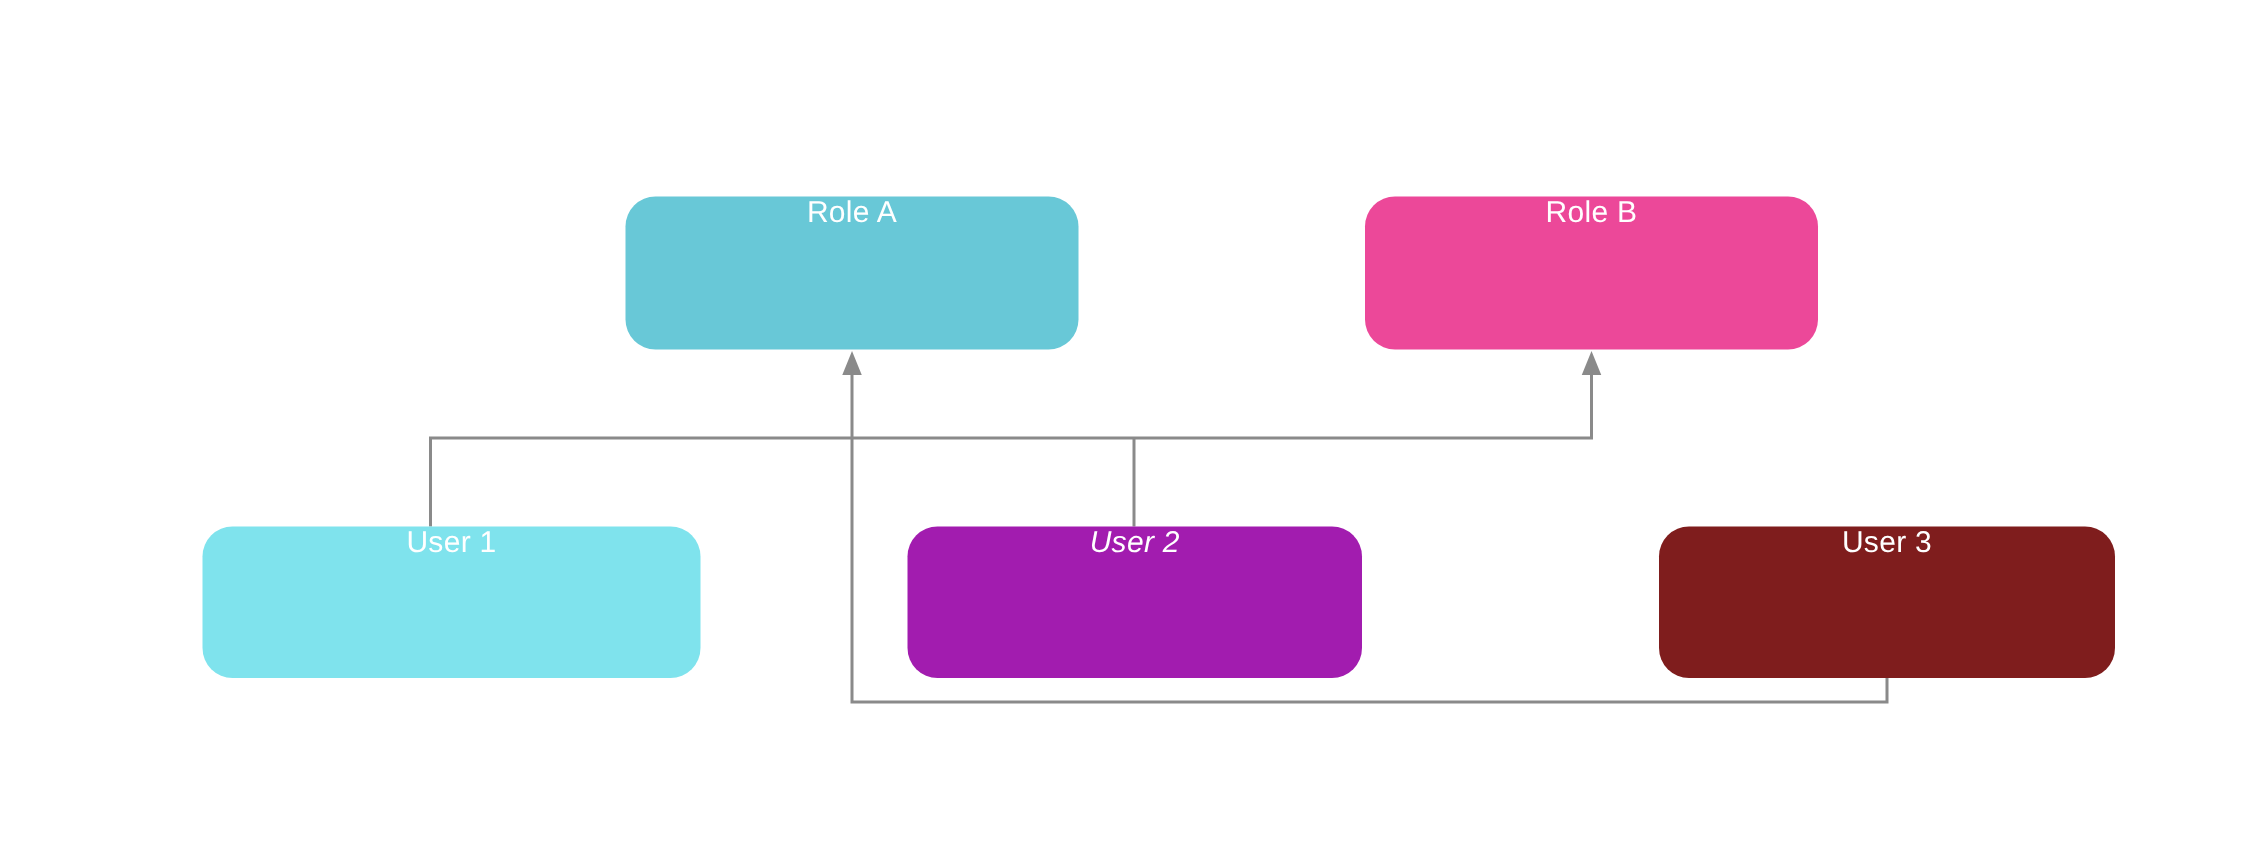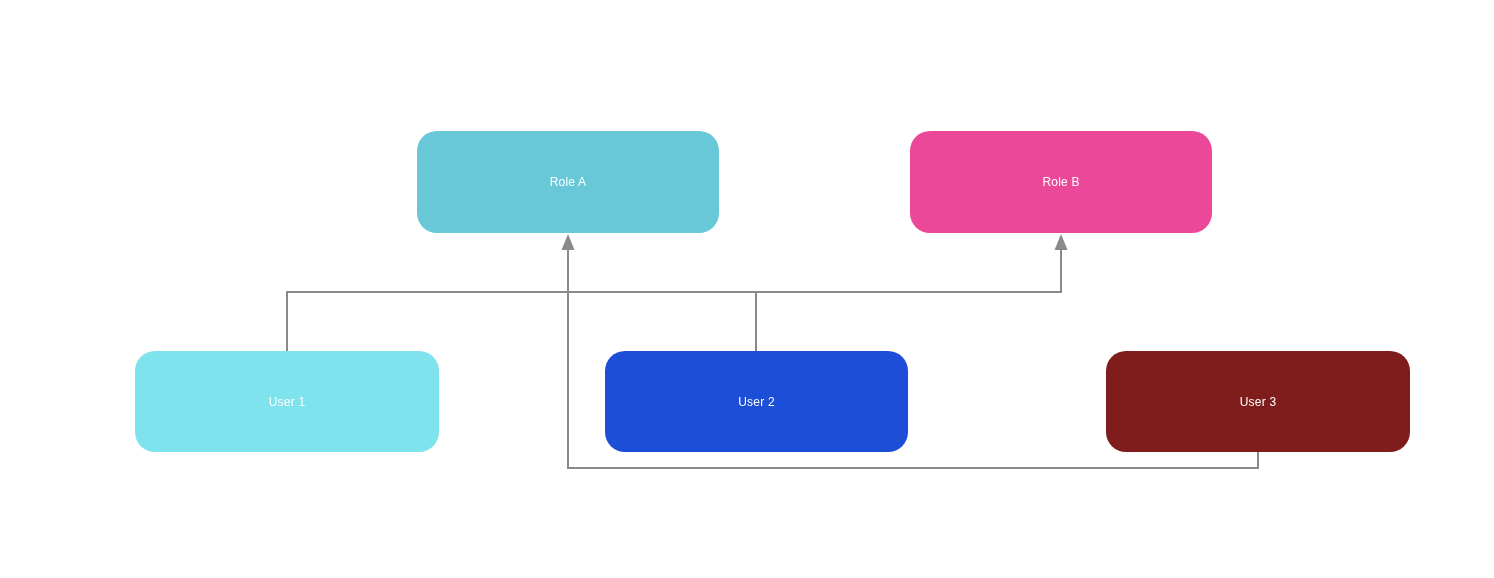--- a/index.html
+++ b/index.html
@@ -29,29 +29,29 @@
     stroke-width: 2;
   }
   .arrowhead {
     fill: var(--connector-color, #8a8a8a);
     stroke: none;
   }
   .node {
     position: absolute;
     border-radius: 20px;
     display: flex;
-    align-items: center;
+    align-items: flex-start;
     justify-content: center;
     color: #ffffff;
-    font-size: 12px;
+    font-size: 20px;
     letter-spacing: 0.2px;
   }
   .node-role-a { left: 417px; top: 131px; width: 302px; height: 102px; }
   .node-role-b { left: 910px; top: 131px; width: 302px; height: 102px; }
-  .node-user-1 { left: 135px; top: 351px; width: 304px; height: 101px; }
+  .node-user-1 { left: 135px; top: 351px; width: 332px; height: 101px; }
   .node-user-2 { left: 605px; top: 351px; width: 303px; height: 101px; }
   .node-user-3 { left: 1106px; top: 351px; width: 304px; height: 101px; }
 </style>
 </head>
 <body>
 
 <div class="canvas" style="background: rgb(255, 255, 255);">
 
   <svg class="connector-layer" viewBox="0 0 1494 578" aria-hidden="true">
 
@@ -75,21 +75,21 @@
   </div>
 
   <div class="node node-role-b" style="background: #ec4899; color: rgb(255, 255, 255);">
     <span>Role B</span>
   </div>
 
   <div class="node node-user-1" style="background: rgb(127, 227, 237); color: rgb(255, 255, 255);">
     <span>User 1</span>
   </div>
 
-  <div class="node node-user-2" style="background: #1d4ed8; color: rgb(255, 255, 255);">
+  <div class="node node-user-2" style="background: #a21caf; color: rgb(255, 255, 255); font-style: italic;">
     <span>User 2</span>
   </div>
 
   <div class="node node-user-3" style="background: #7f1d1d; color: rgb(255, 255, 255);">
     <span>User 3</span>
   </div>
 
 </div>
 
 </body></html>

